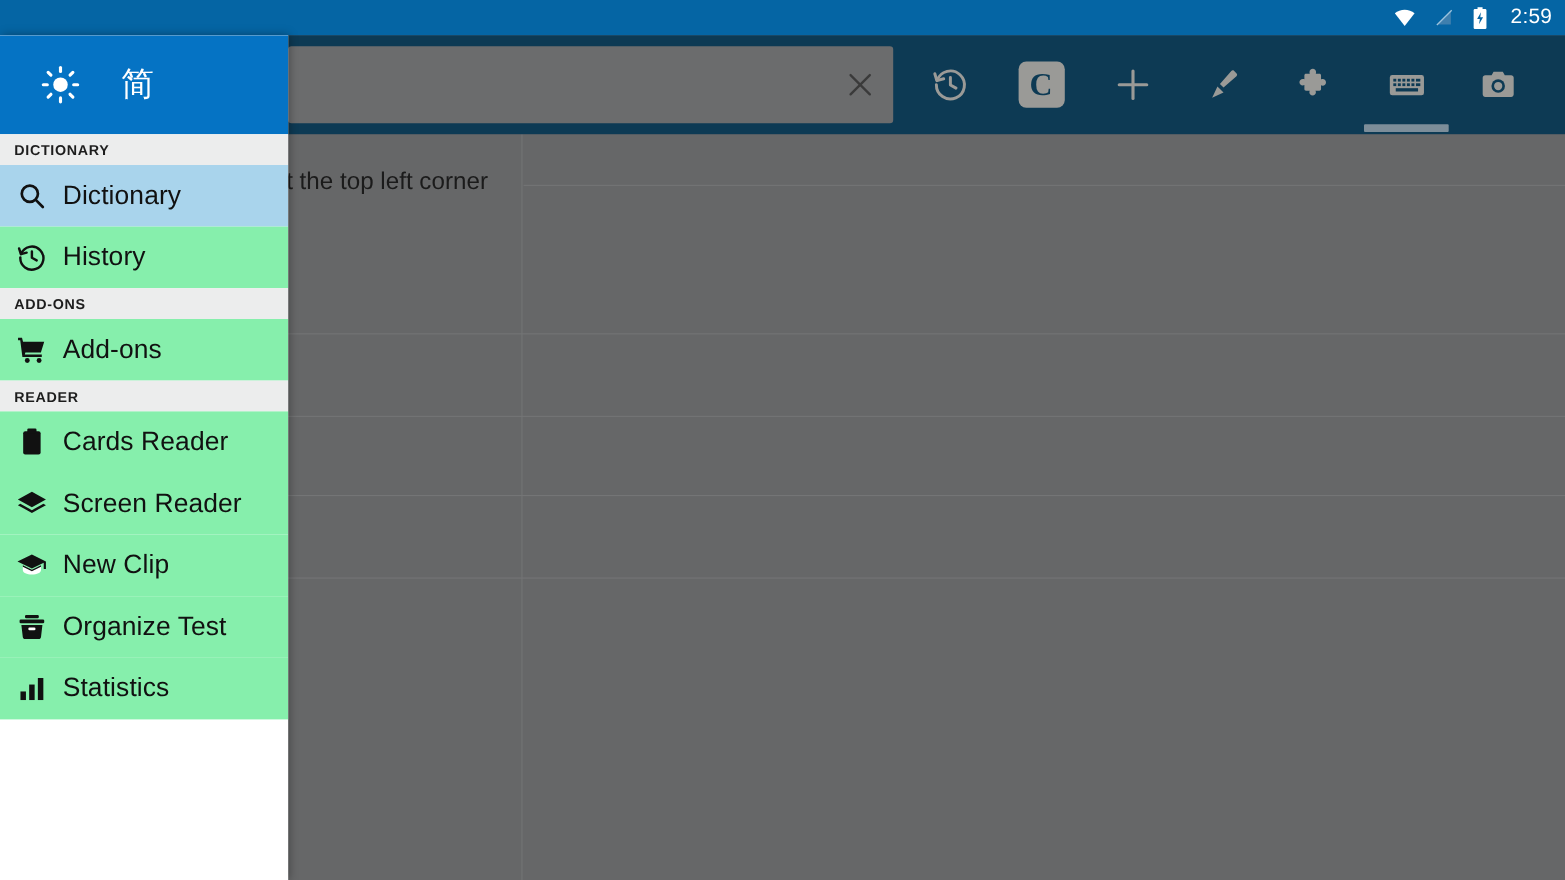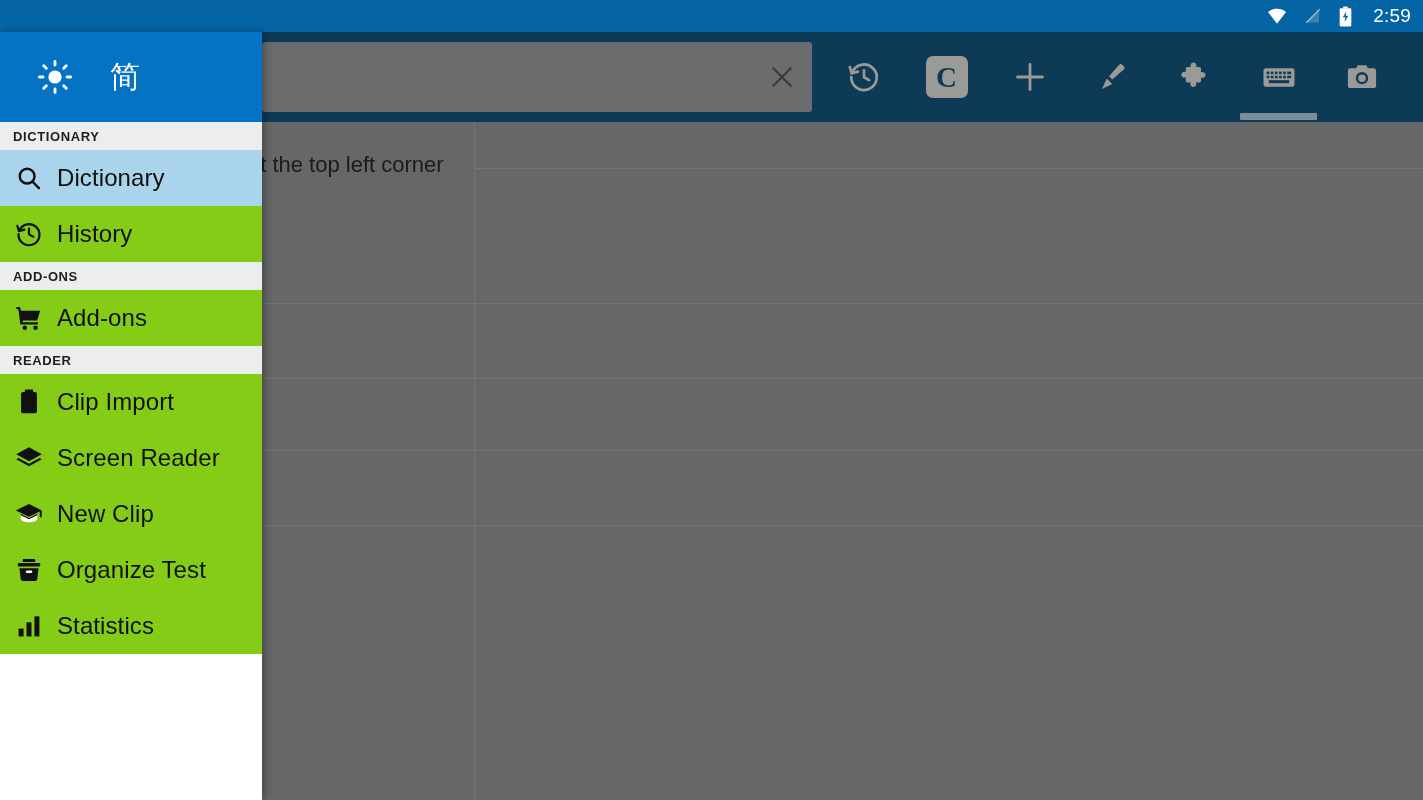--- a/index.html
+++ b/index.html
@@ -99,21 +99,21 @@
     font-family: "DejaVu Sans", sans-serif;
   }
   .section-header {
     height: 28px; background: #eceded; display: flex; align-items: center;
     padding-left: 13px;
     font-size: 13px; font-weight: 700; letter-spacing: .6px; color: #1d1d1d;
     font-family: "Liberation Sans", sans-serif;
   }
   .nav-item {
     height: 56px; display: flex; align-items: center; cursor: pointer;
-    background: #84cc16;
+    background: #86efac;
   }
   .nav-item.active { background: #a9d4ec; }
   .nav-ic {
     width: 57px; display: flex; align-items: center; justify-content: center;
     color: #111111; flex: 0 0 57px;
   }
   .nav-label {
     font-size: 24px; color: #111111; letter-spacing: .1px;
     font-family: "Liberation Sans", sans-serif;
   }
@@ -296,21 +296,21 @@
 
     <div class="section-header">READER</div>
 
     <div class="nav-item">
       <span class="nav-ic">
         <svg width="28" height="28" viewBox="0 0 24 24" fill="#111">
           <rect x="5.2" y="3.4" width="13.6" height="18.2" rx="1.6"></rect>
           <rect x="8.4" y="1.3" width="7.2" height="4" rx="1" fill="#111"></rect>
         </svg>
       </span>
-      <span class="nav-label">Clip Import</span>
+      <span class="nav-label">Cards Reader</span>
     </div>
 
     <div class="nav-item">
       <span class="nav-ic">
         <svg width="30" height="30" viewBox="0 0 24 24" fill="#111">
           <path d="M12 3.3 1.8 8.9 12 14.5l10.2-5.6L12 3.3z"></path>
           <path d="M12 16.6 3.6 12 1.8 13l10.2 5.6L22.2 13l-1.8-1L12 16.6z"></path>
         </svg>
       </span>
       <span class="nav-label">Screen Reader</span>

